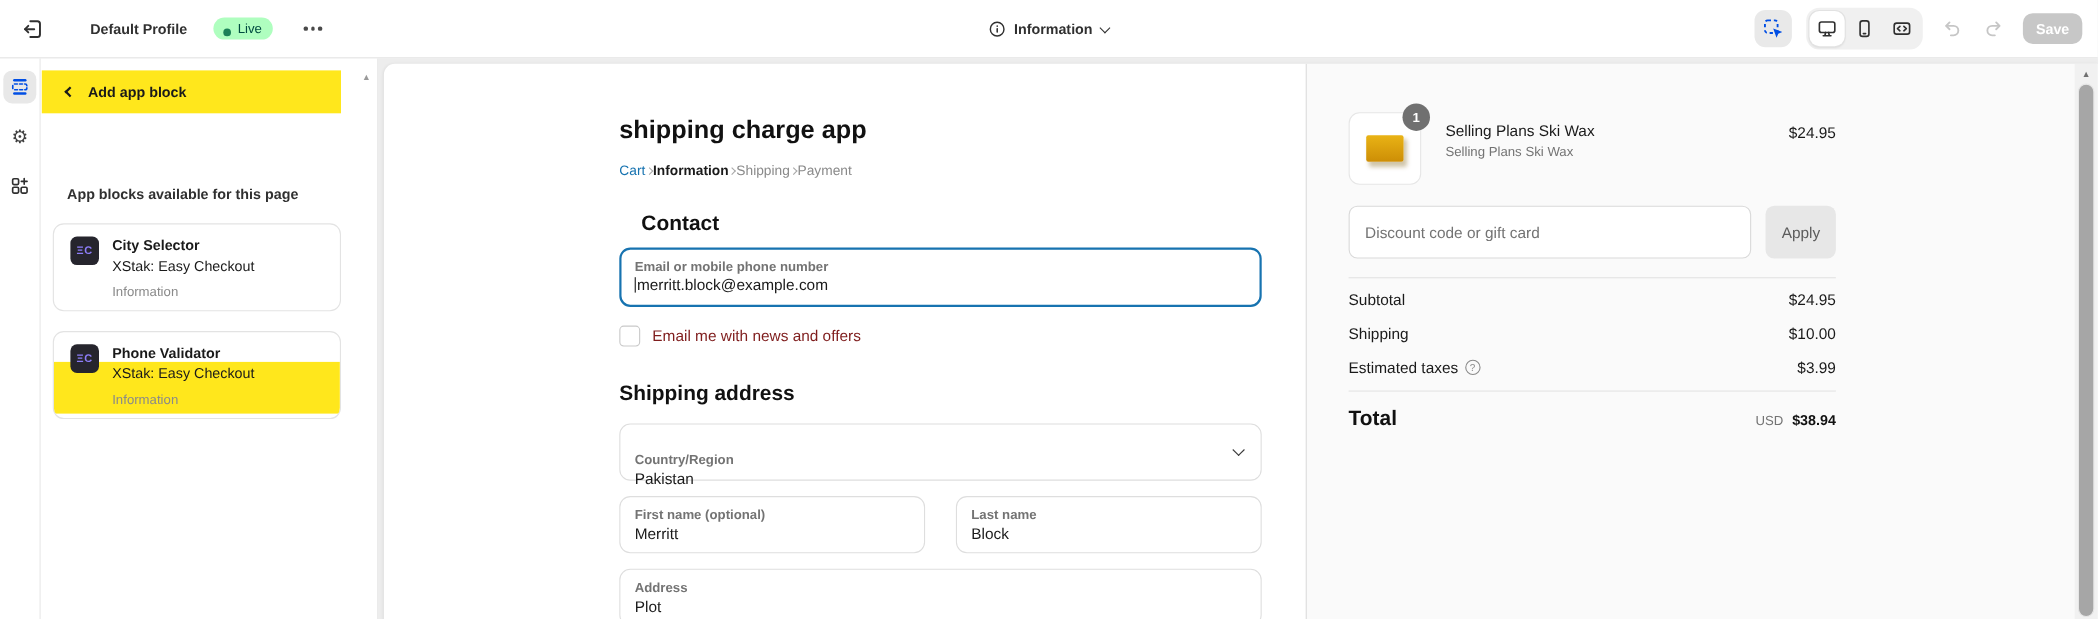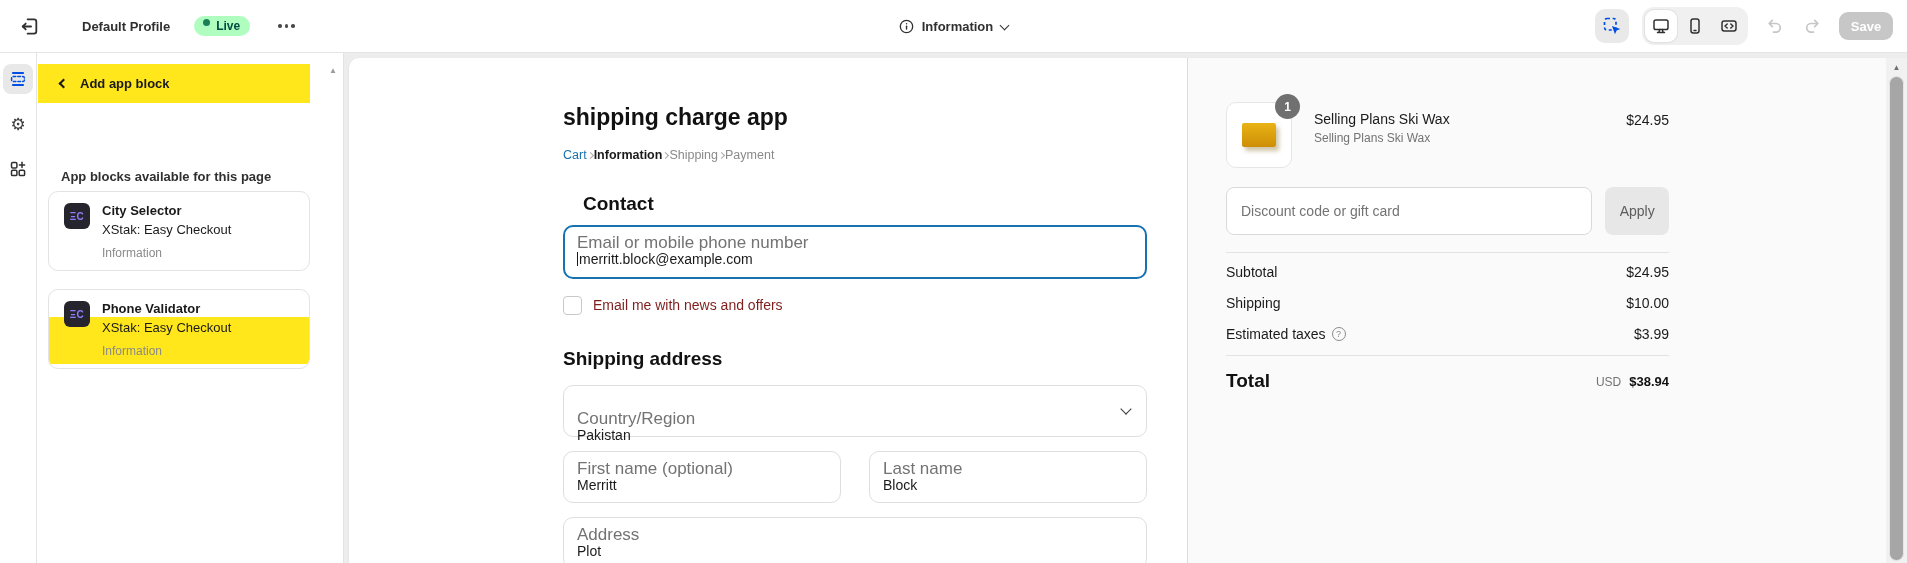--- a/index.html
+++ b/index.html
@@ -6,22 +6,22 @@
   html,body { width:1907px; height:563px; overflow:hidden; }
   body { font-family:"Liberation Sans", sans-serif; background:#ededed; color:#1a1a1a; }
 
   
   .topbar { position:absolute; left:0; top:0; width:1907px; height:53px; background:#fff;
             border-bottom:1px solid #e5e5e5; display:flex; align-items:center; z-index:30; }
   .tb-left { display:flex; align-items:center; gap:24px; padding-left:14px; }
   .exit-btn { width:30px; height:30px; display:flex; align-items:center; justify-content:center;
               border-radius:8px; cursor:pointer; }
   .profile-name { font-size:13px; font-weight:700; color:#303030; margin-left:14px; }
-  .live-badge { display:inline-flex; align-items:flex-start; gap:6px; background:#affebf; color:#014b40;
-                border-radius:11px; padding:3px 10px 3px 9px; font-size:12px; font-weight:700; }
+  .live-badge { display:inline-flex; align-items:flex-end; gap:6px; background:#affebf; color:#014b40;
+                border-radius:11px; padding:3px 10px 3px 9px; font-size:12px; font-weight:400; }
   .live-dot { width:7px; height:7px; border-radius:50%; background:#1b8057; }
   .more-btn { display:flex; gap:3px; padding:6px 4px; align-items:center; }
   .more-btn i { width:3.5px; height:3.5px; border-radius:50%; background:#4a4a4a; }
   .tb-center { position:absolute; left:0; right:0; top:0; height:53px; display:flex;
                align-items:center; justify-content:center; pointer-events:none; }
   .page-selector { display:flex; align-items:center; gap:8px; pointer-events:auto; padding:6px 8px; }
   .page-selector .label { font-size:13px; font-weight:700; color:#303030; }
   .chev-down { width:7px; height:7px; border-right:1.8px solid #303030; border-bottom:1.8px solid #303030;
                transform:rotate(45deg); margin-top:-3px; }
   .tb-right { margin-left:auto; display:flex; align-items:center; gap:13px; padding-right:14px; }
@@ -46,21 +46,21 @@
   .sidebar { position:absolute; left:37px; top:53px; bottom:0; width:307px; background:#fff;
              border-right:1px solid #e3e3e3; z-index:20; }
   .add-header { position:absolute; left:1px; top:11px; width:272px; height:39px; background:#ffe71c;
                 display:flex; align-items:center; padding-left:22px; gap:13px; }
   .chev-left { width:7px; height:7px; border-left:2px solid #1a1a1a; border-bottom:2px solid #1a1a1a;
                transform:rotate(45deg); }
   .add-header .t { font-size:13px; font-weight:700; color:#1a1a1a; }
   .panel-scroll-up { position:absolute; right:6px; top:14px; font-size:8px; color:#9a9a9a; line-height:1; }
   .section-title { position:absolute; left:24px; top:116px; font-size:13px; font-weight:700; color:#303030; }
   .cards { position:absolute; left:11px; top:105px; width:262px; }
-  .cards { top:138px; }
+  .cards { top:150px; }
   .app-card { position:relative; border:1px solid #e3e3e3; border-radius:10px; background:#fff;
               padding:9px 14px 9px 15px; margin-bottom:18px; overflow:hidden; }
   .app-card .hl { position:absolute; left:0; right:0; top:27px; bottom:4px; background:#ffe71c; }
   .card-head { position:relative; display:flex; gap:12px; }
   .ec-icon { width:26px; height:26px; border-radius:6px; background:#26252d; color:#8d7df8;
              font-size:10px; font-weight:700; letter-spacing:.5px; display:flex; align-items:center;
              justify-content:center; flex:none; margin-top:2px; }
   .card-name { font-size:13px; font-weight:700; color:#1a1a1a; line-height:19px; }
   .card-vendor { font-size:13px; color:#1a1a1a; line-height:19px; }
   .card-placement { position:relative; font-size:12px; color:#8a8a8a; margin:6px 0 0 38px; line-height:16px; }
@@ -75,21 +75,21 @@
   .breadcrumb { display:flex; align-items:center; gap:1px; margin-top:17px; font-size:12.5px; }
   .bc-link { color:#1773b0; }
   .bc-current { color:#1a1a1a; font-weight:700; }
   .bc-dim { color:#8a8a8a; }
   .bc-sep { width:5px; height:5px; border-right:1.3px solid #a8a8a8; border-top:1.3px solid #a8a8a8;
             transform:rotate(45deg); margin-top:1px; }
   .h2 { font-size:19px; font-weight:700; color:#111; line-height:23px; }
   .h2.contact { margin-top:30px;margin-left:20px; }
   .h2.shipping { margin-top:32px; }
   .field { border:1px solid #dedede; border-radius:10px; background:#fff; padding:9px 13px; }
-  .flabel { font-size:17px; color:#737373; line-height:15px; }
+  .flabel { font-size:12px; color:#737373; line-height:15px;font-weight:bold; }
   .fvalue { font-size:14px; color:#1a1a1a; line-height:19px; white-space:nowrap; }
   .email-field { border:2px solid #1773b0; padding:8px 12px; margin-top:10px; height:54px; }
   .cursor-bar { display:inline-block; width:1px; height:14px; background:#1a1a1a; vertical-align:-2px; margin-right:1px; }
   .check-row { display:flex; align-items:center; gap:11px; margin-top:16px; height:20px; }
   .checkbox { width:19px; height:19px; border:1.5px solid #c9c9c9; border-radius:4px; background:#fff; flex:none; }
   .check-label { font-size:14px; color:#7f1d1d; }
   .select-field { position:relative; margin-top:15px; height:32px; padding:25px 13px; }
   .sel-chev { position:absolute; right:16px; top:19px; width:8px; height:8px;
               border-right:1.6px solid #3a3a3a; border-bottom:1.6px solid #3a3a3a; transform:rotate(45deg); }
   .name-row { display:flex; gap:28px; margin-top:14px; }

